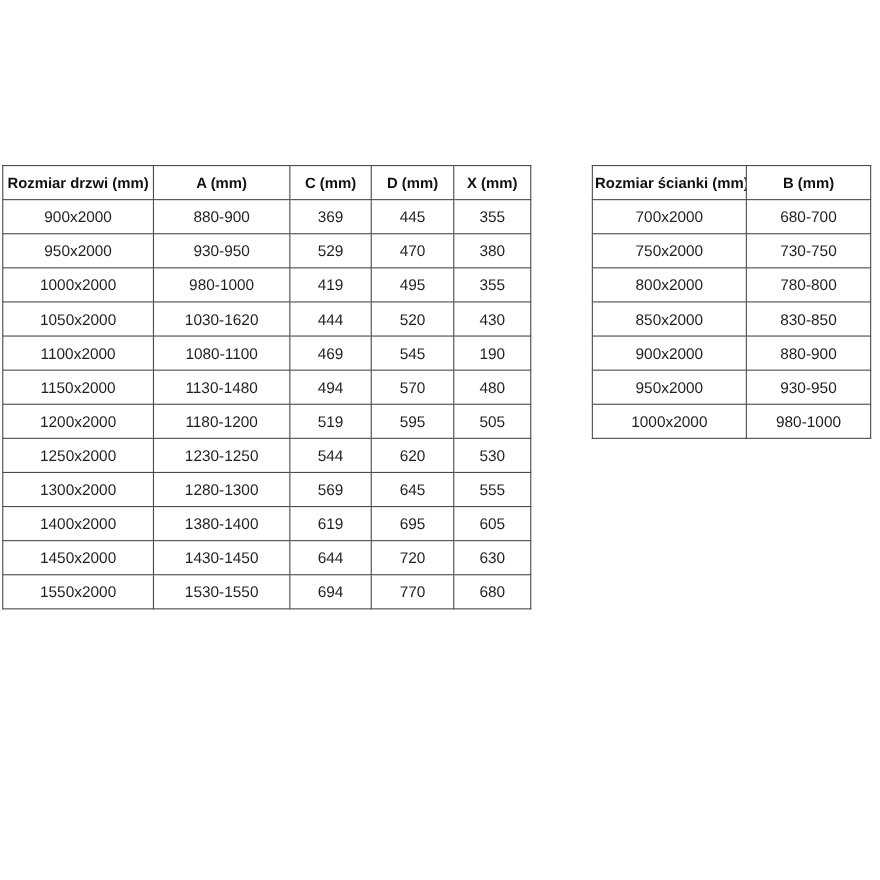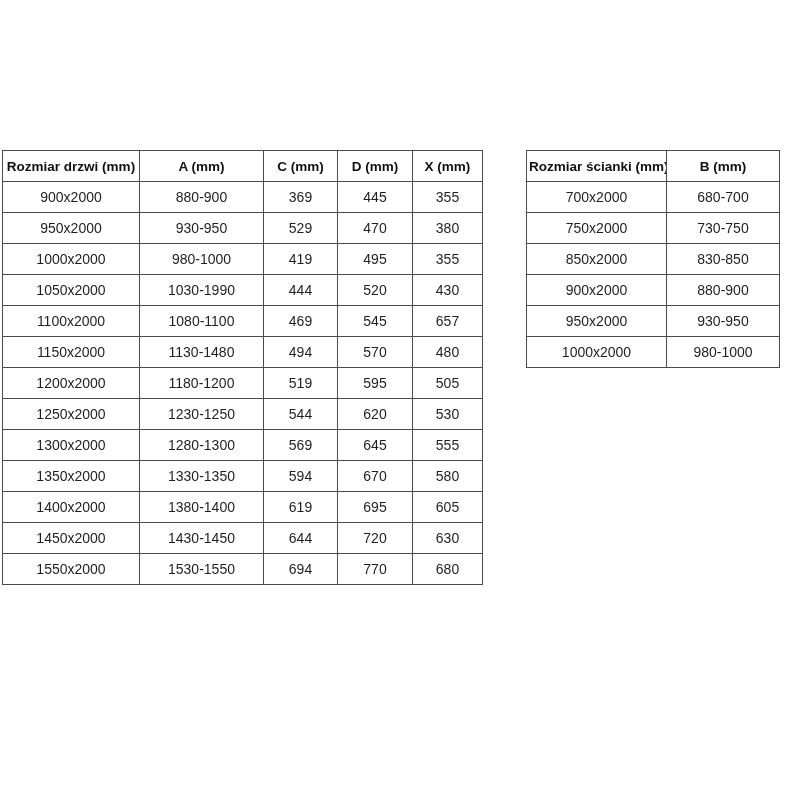--- a/index.html
+++ b/index.html
@@ -37,21 +37,21 @@
     font-weight: bold;
     font-size: 13.5px;
     color: #111111;
   }
   #doors-table { left: 2px; width: 480px; border-radius: 29px; }
   #doors-table col:nth-child(1) { width: 137px; }
   #doors-table col:nth-child(2) { width: 124px; }
   #doors-table col:nth-child(3) { width: 74px; }
   #doors-table col:nth-child(4) { width: 75px; }
   #doors-table col:nth-child(5) { width: 70px; }
-  #walls-table { left: 526px; width: 253px; }
+  #walls-table { left: 538px; width: 253px; }
   #walls-table col:nth-child(1) { width: 140px; }
   #walls-table col:nth-child(2) { width: 113px; }
 </style>
 </head>
 <body>
 
 <div class="canvas">
   <table id="doors-table" class="spec-table">
     <colgroup>
         <col>
@@ -86,31 +86,31 @@
         </tr>
         <tr>
           <td>1000x2000</td>
           <td>980-1000</td>
           <td>419</td>
           <td>495</td>
           <td>355</td>
         </tr>
         <tr>
           <td>1050x2000</td>
-          <td>1030-1990</td>
+          <td>1030-1620</td>
           <td>444</td>
           <td>520</td>
           <td>430</td>
         </tr>
         <tr>
           <td>1100x2000</td>
           <td>1080-1100</td>
           <td>469</td>
           <td>545</td>
-          <td>657</td>
+          <td>190</td>
         </tr>
         <tr>
           <td>1150x2000</td>
           <td>1130-1480</td>
           <td>494</td>
           <td>570</td>
           <td>480</td>
         </tr>
         <tr>
           <td>1200x2000</td>
@@ -127,27 +127,20 @@
           <td>530</td>
         </tr>
         <tr>
           <td>1300x2000</td>
           <td>1280-1300</td>
           <td>569</td>
           <td>645</td>
           <td>555</td>
         </tr>
         <tr>
-          <td>1350x2000</td>
-          <td>1330-1350</td>
-          <td>594</td>
-          <td>670</td>
-          <td>580</td>
-        </tr>
-        <tr>
           <td>1400x2000</td>
           <td>1380-1400</td>
           <td>619</td>
           <td>695</td>
           <td>605</td>
         </tr>
         <tr>
           <td>1450x2000</td>
           <td>1430-1450</td>
           <td>644</td>
@@ -178,20 +171,24 @@
       <tbody>
         <tr>
           <td>700x2000</td>
           <td>680-700</td>
         </tr>
         <tr>
           <td>750x2000</td>
           <td>730-750</td>
         </tr>
         <tr>
+          <td>800x2000</td>
+          <td>780-800</td>
+        </tr>
+        <tr>
           <td>850x2000</td>
           <td>830-850</td>
         </tr>
         <tr>
           <td>900x2000</td>
           <td>880-900</td>
         </tr>
         <tr>
           <td>950x2000</td>
           <td>930-950</td>

